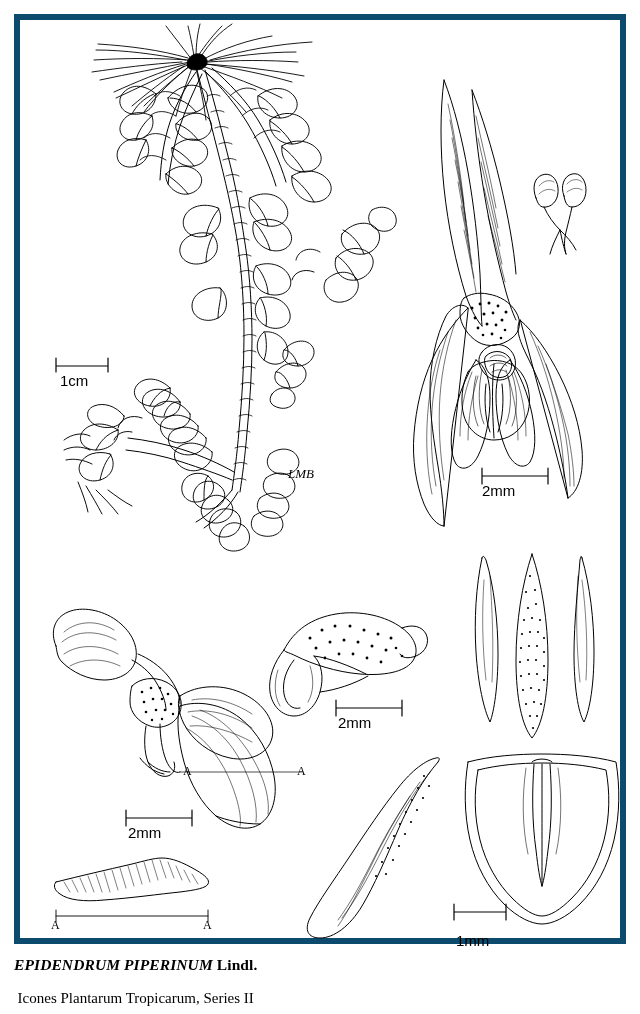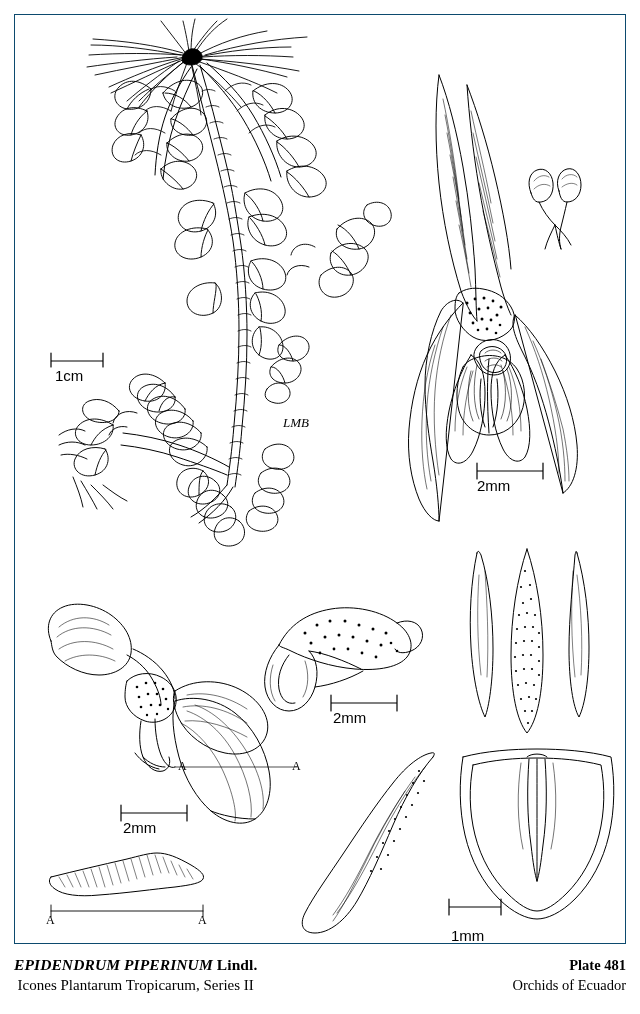--- a/index.html
+++ b/index.html
@@ -19,21 +19,21 @@
     position: absolute;
     left: 0; top: 0;
     width: 640px; height: 1014px;
   }
   .frame {
     position: absolute;
     left: 14px;
     top: 14px;
     width: 612px;
     height: 930px;
-    border: 1px solid #0c4a6e;
+    border: 6px solid #0c4a6e;
     box-sizing: border-box;
     background: #fff;
   }
   .art {
     position: absolute;
     left: 0; top: 0;
     width: 612px; height: 930px;
   }
   .caption {
     position: absolute;
@@ -62,20 +62,21 @@
     line-height: 20px;
     white-space: nowrap;
   }
   .sp-name .authority {
     font-style: normal;
   }
   .series {
     font-size: 15px;
     line-height: 21px;
     white-space: nowrap;
+    margin-top: 13px;
   }
   .plate-no {
     font-size: 14.5px;
     font-weight: bold;
     line-height: 20px;
     white-space: nowrap;
   }
   .collection {
     font-size: 14.5px;
     line-height: 21px;
@@ -88,20 +89,21 @@
     font-size: 15px;
     color: #000;
     white-space: nowrap;
   }
   .sig {
     position: absolute;
     font-family: "Liberation Serif", serif;
     font-size: 13px;
     font-style: italic;
     color: #000;
+    margin-top: 46px;
   }
   .axis-label {
     position: absolute;
     font-family: "Liberation Serif", serif;
     font-size: 12px;
     color: #000;
   }
 </style>
 </head>
 <body>
@@ -659,19 +661,15 @@
     <div class="axis-label" style="left:31px; top:898px;">A</div>
     <div class="axis-label" style="left:183px; top:898px;">A</div>
 
   </div>
 
   <div class="caption">
     <div class="cap-left">
       <div class="sp-name"><span>EPIDENDRUM PIPERINUM</span> <span class="authority">Lindl.</span></div>
       <div class="series">Icones Plantarum Tropicarum, Series II</div>
     </div>
-    <div class="cap-right">
-      <div class="plate-no">Plate 481</div>
-      <div class="collection">Orchids of Ecuador</div>
-    </div>
   </div>
 
 </div>
 
 </body></html>

